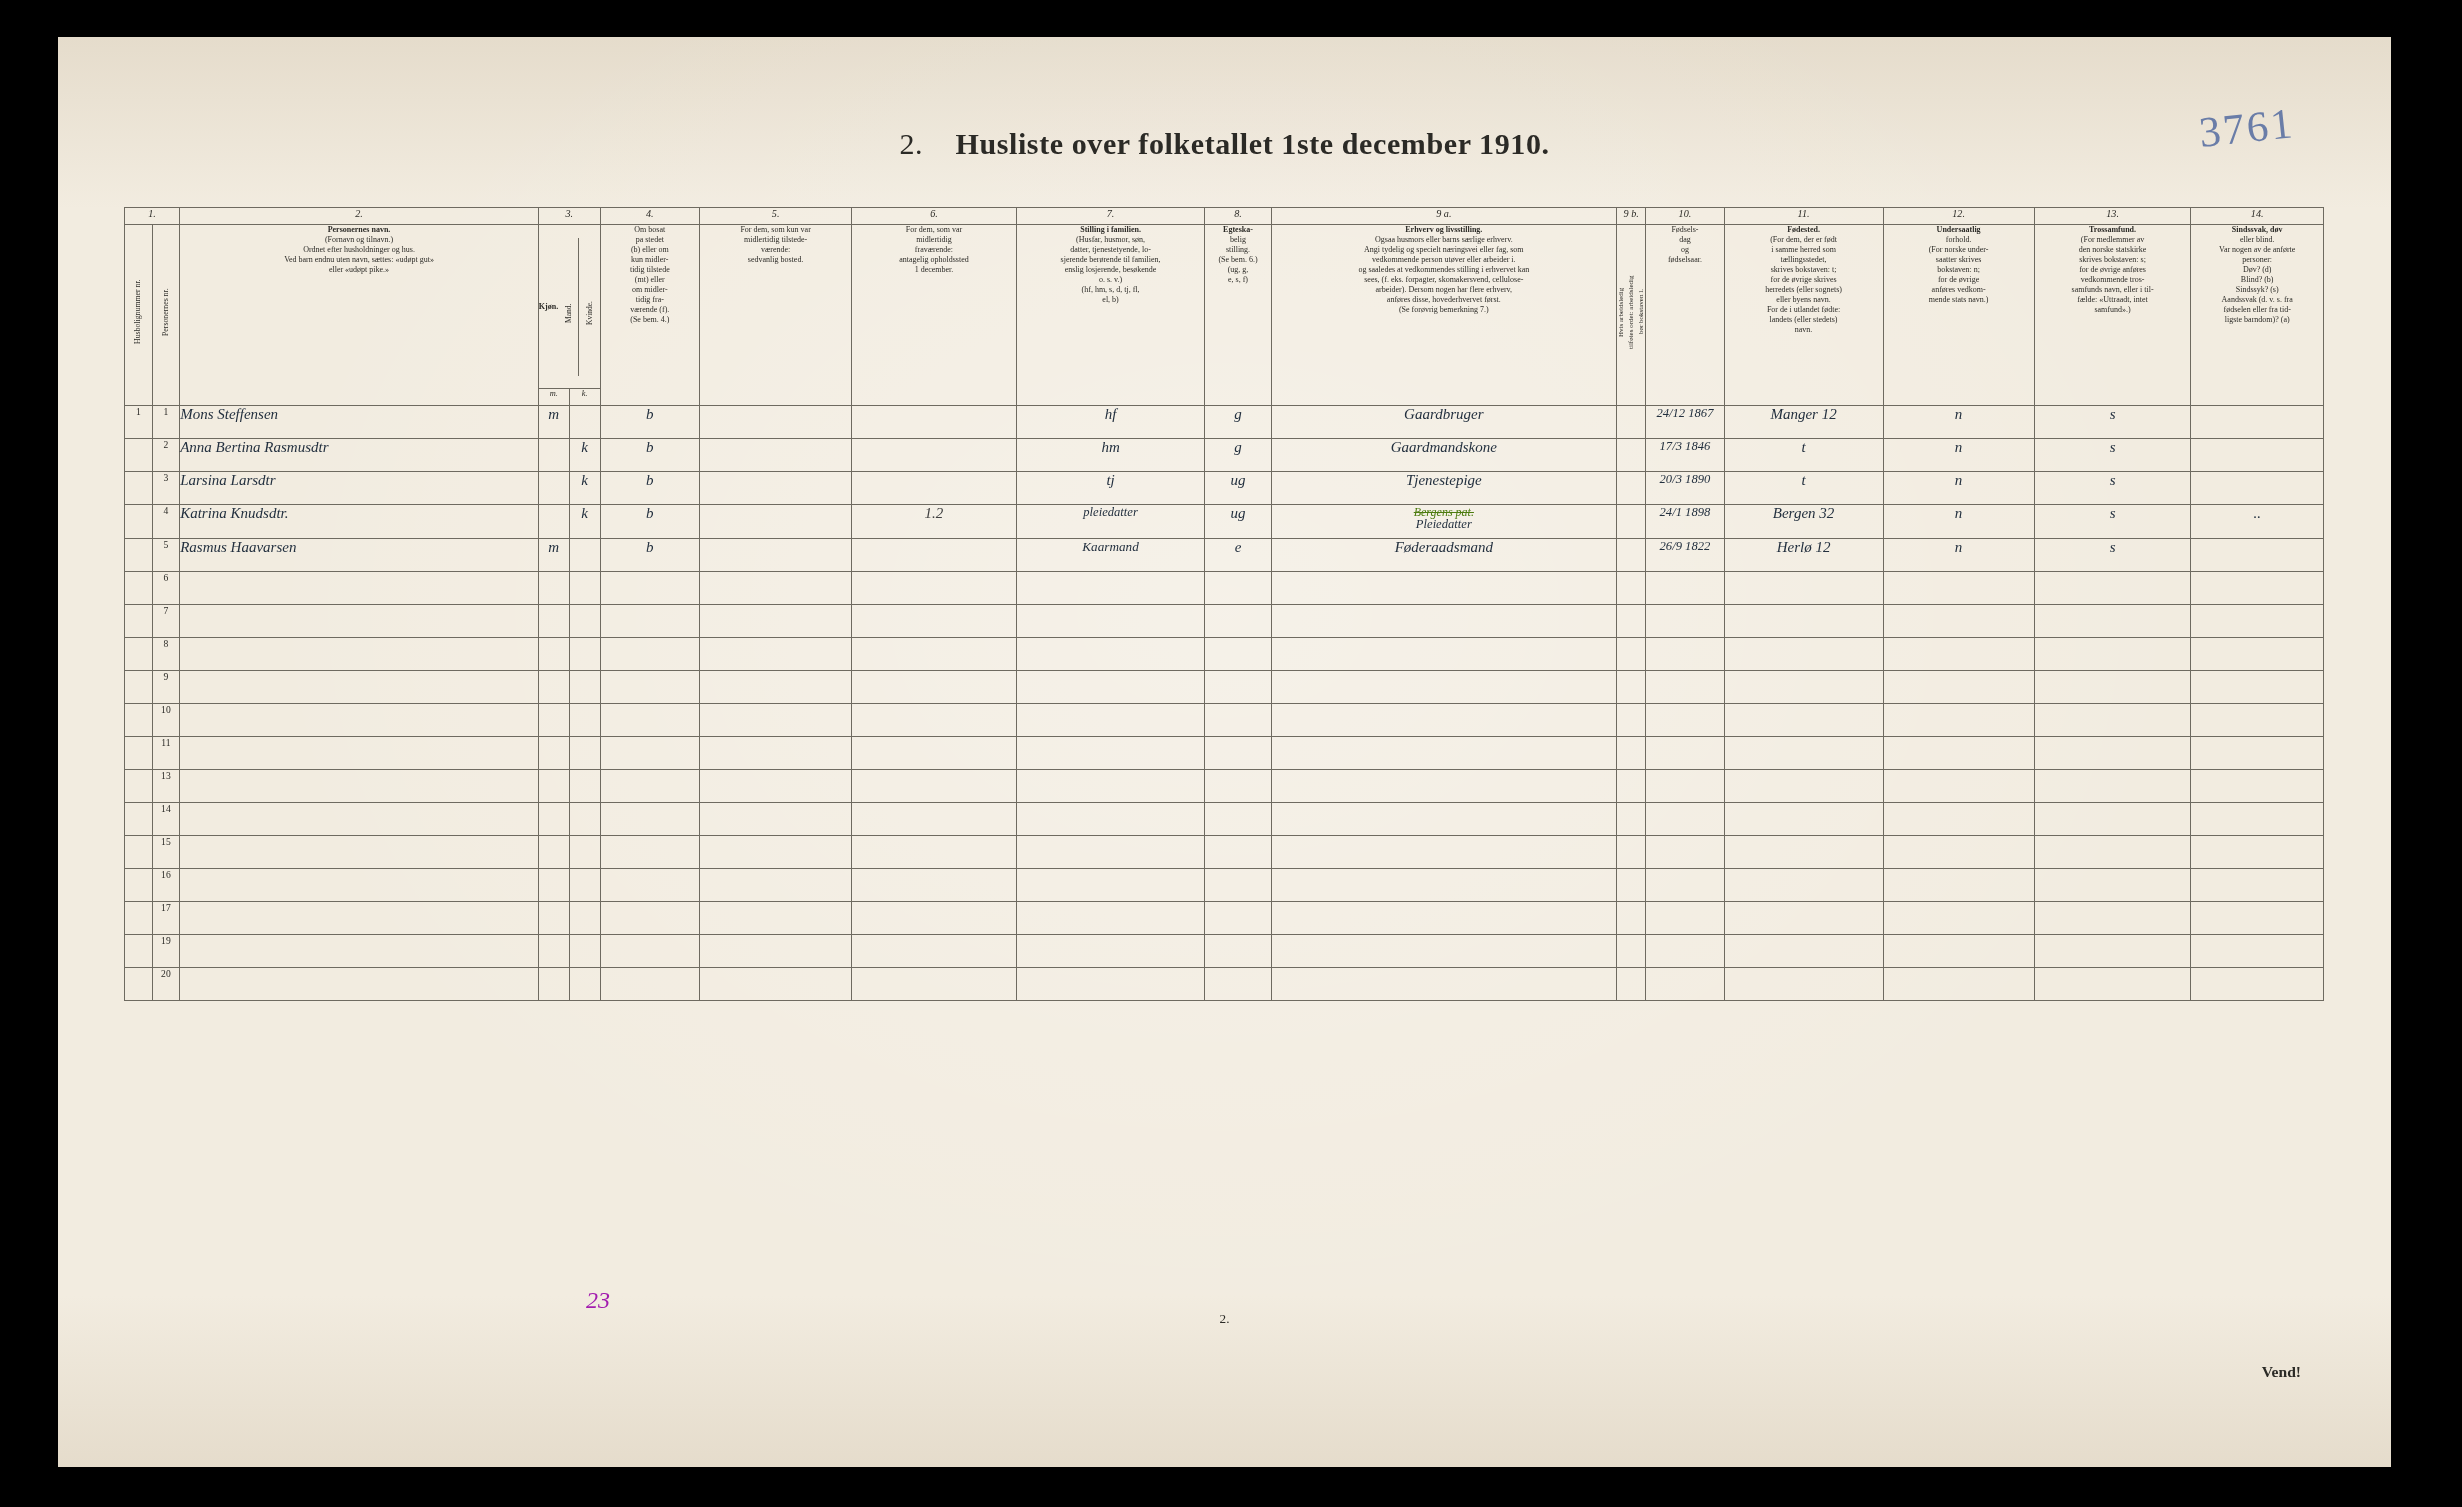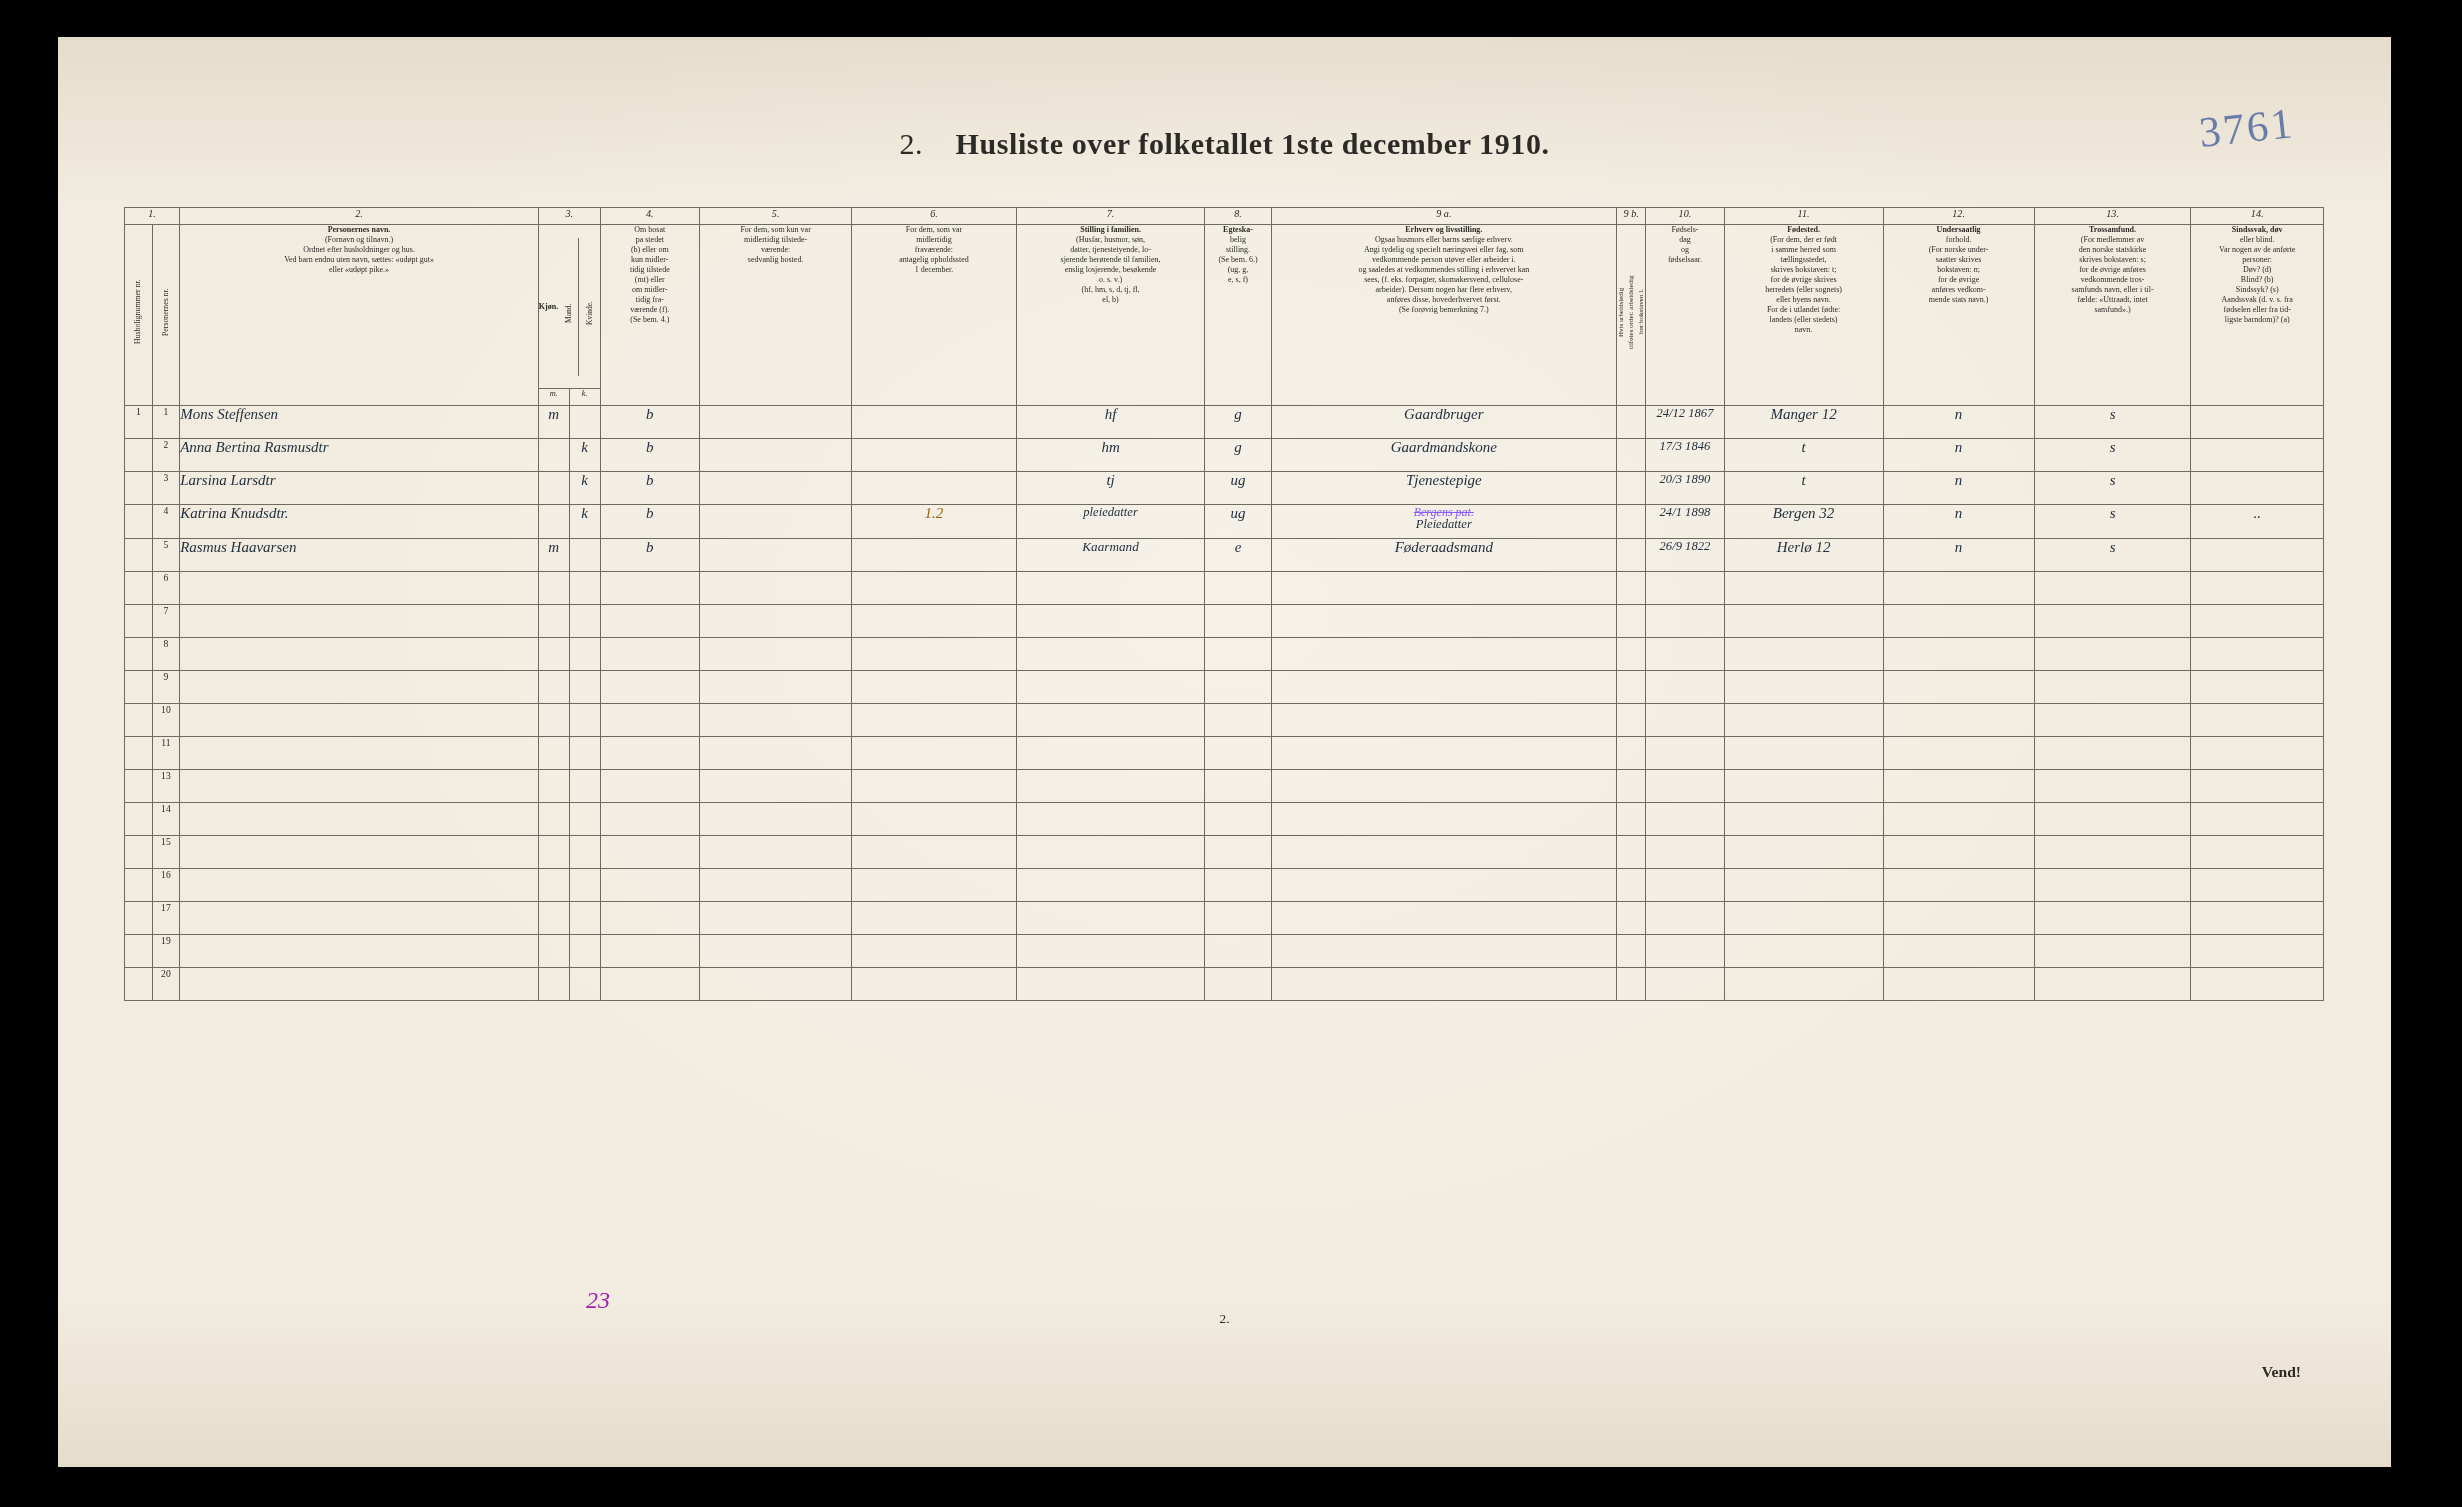--- a/index.html
+++ b/index.html
@@ -67,21 +67,21 @@
   tr.emptyrow td{height:32px;}
 
   .hs{font-size:9.6px;text-align:center;}
   .pn{font-size:9.6px;text-align:center;}
 
   .hand{
     font-family:"Liberation Serif",serif;font-style:italic;font-size:15px;
     color:#23303f;padding-left:6px;padding-top:4.8px;white-space:nowrap;
   }
   .hand.c{text-align:center;padding-left:0;}
-  .hand.red{color:#8b5cf6;}
+  .hand.red{color:#4d7c0f;}
   .small{font-size:12.6px;}
 
   .footnum{
     position:absolute;left:0;top:1274px;width:100%;text-align:center;
     font-size:13.2px;color:#2b2a26;
   }
   .vend{
     position:absolute;right:90px;top:1326px;font-size:15.6px;font-weight:bold;color:#2b2a26;
   }
   .blue23{
@@ -370,21 +370,21 @@
       </tr>
 
       <tr class="datarow">
         <td class="hs"></td>
         <td class="pn">4</td>
         <td class="hand">Katrina Knudsdtr.</td>
         <td class="hand c"></td>
         <td class="hand c">k</td>
         <td class="hand c">b</td>
         <td class="hand c"></td>
-        <td class="hand c" style="color:#a16207">1.2</td>
+        <td class="hand c" style="color:#404040">1.2</td>
         <td class="hand c" style="font-size:12.6px">pleiedatter</td>
         <td class="hand c">ug</td>
         <td class="hand c" style="font-size:12px;line-height:1.05;padding-top:1.2px">
           <div class="hand red" style="padding:0;text-decoration:line-through;text-align:center;font-size:12px">Bergens pat.</div>
           <div style="text-align:center;font-size:12.6px">Pleiedatter</div>
         </td>
         <td class="hand c"></td>
         <td class="hand c small">24/1 1898</td>
         <td class="hand c">Bergen 32</td>
         <td class="hand c">n</td>

